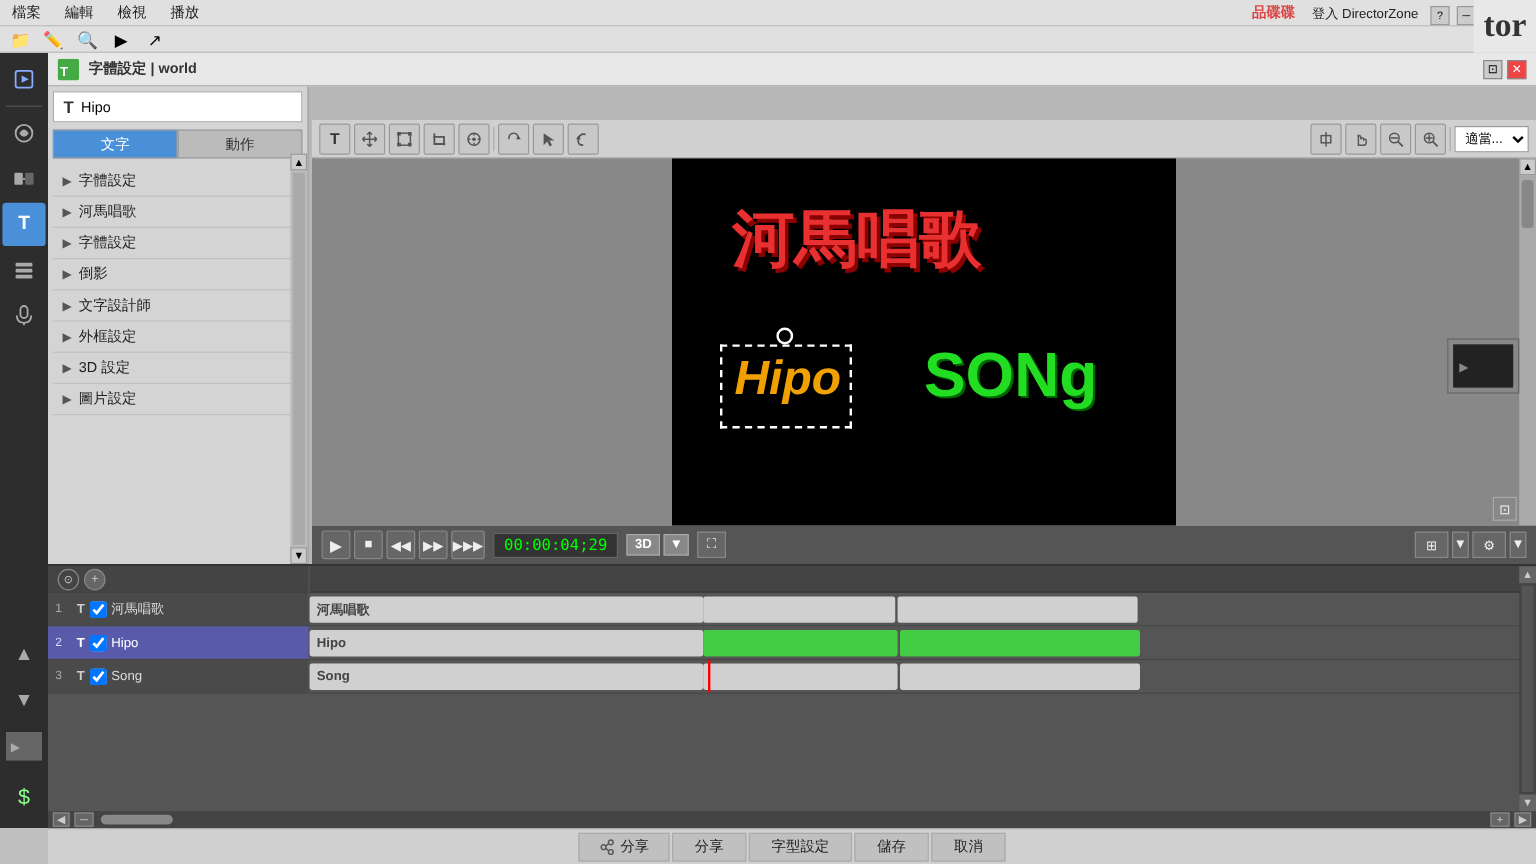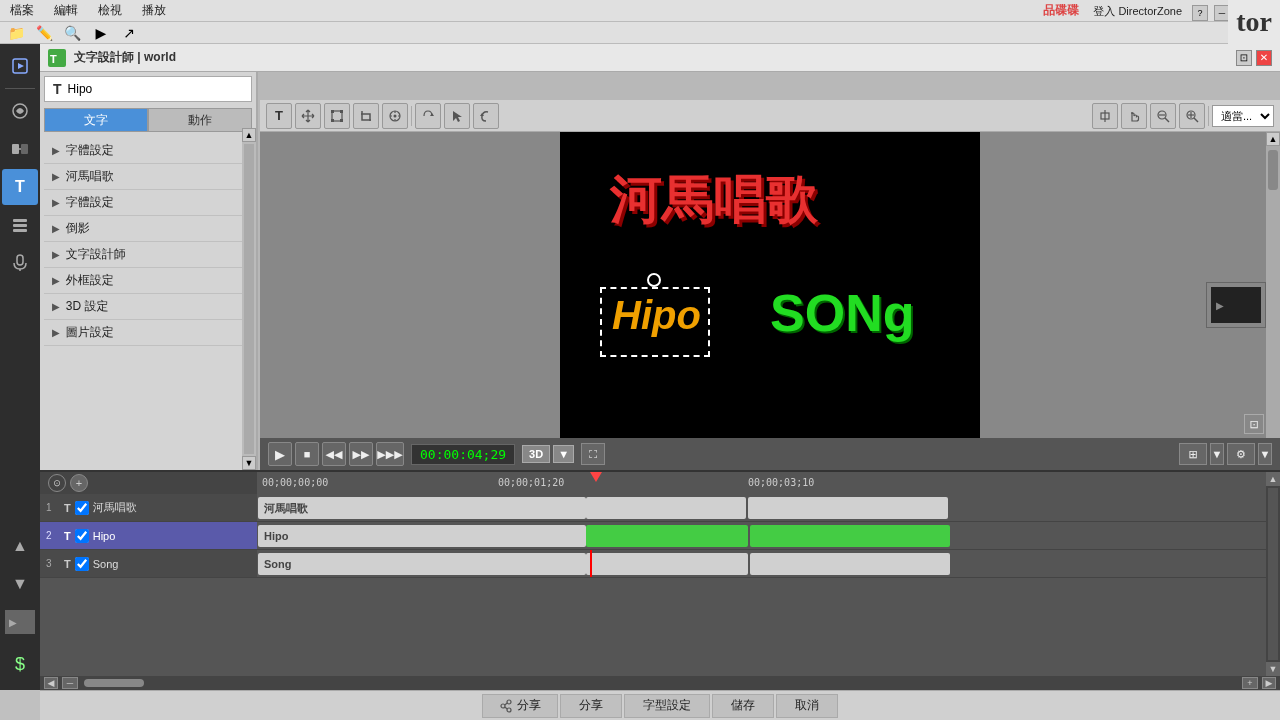--- a/index.html
+++ b/index.html
@@ -204,21 +204,21 @@
   <div class="icon-bar-item" style="color:#8f8;font-size:18px;margin-bottom:8px;">$</div>
 </div>
 
 <div id="main-content" style="position:absolute;top:44px;left:40px;right:0;bottom:30px;">
 
   <div id="inner-titlebar" style="height:28px;background:#e8e8e8;display:flex;align-items:center;border-bottom:1px solid #aaa;padding:0 8px;gap:8px;">
     <svg width="18" height="18" viewBox="0 0 18 18">
         <rect width="18" height="18" rx="2" fill="#4a4"></rect>
         <text x="2" y="14" font-size="11" fill="#fff" font-weight="bold">T</text>
       </svg>
-    <span class="title">文字設計師 | world</span>
+    <span class="title">字體設定 | world</span>
     <div class="controls">
       <div class="ctrl-btn">⊡</div>
       <div class="ctrl-btn" style="background:#e44;color:#fff;">✕</div>
     </div>
   </div>
 
   <div style="position:absolute;top:28px;left:0;right:0;bottom:220px;display:flex;">
 
     <div id="panel" style="width:218px;min-width:218px;background:#d4d4d4;border-right:2px solid #aaa;display:flex;flex-direction:column;position:relative;">
 
@@ -406,27 +406,20 @@
 
   <div id="timeline-area" style="position:absolute;left:0;right:0;bottom:0;height:220px;background:#555;border-top:2px solid #333;">
 
     <div style="height:22px;background:#444;display:flex;align-items:center;border-bottom:1px solid #333;">
 
       <div style="width:218px;min-width:218px;background:#444;border-right:1px solid #555;height:22px;display:flex;align-items:center;padding:0 8px;gap:4px;">
         <div style="width:18px;height:18px;border:1px solid #888;border-radius:50%;display:flex;align-items:center;justify-content:center;font-size:9px;color:#ccc;cursor:pointer;">⊙</div>
         <div style="width:18px;height:18px;border:1px solid #888;background:#666;display:flex;align-items:center;justify-content:center;font-size:11px;color:#ccc;cursor:pointer;border-radius:50%;">+</div>
       </div>
 
-      <div style="flex:1;background:#555;height:22px;position:relative;display:flex;align-items:center;">
-        <div style="position:absolute;left:4px;color:#ccc;font-size:10px;font-family:monospace;">00;00;00;00</div>
-        <div style="position:absolute;left:240px;color:#ccc;font-size:10px;font-family:monospace;">00;00;01;20</div>
-        <div style="position:absolute;left:490px;color:#ccc;font-size:10px;font-family:monospace;">00;00;03;10</div>
-
-        <div style="position:absolute;left:332px;top:0;width:0;height:0;border-left:6px solid transparent;border-right:6px solid transparent;border-top:10px solid #f44;cursor:pointer;"></div>
-      </div>
     </div>
 
     <div style="height:28px;display:flex;border-bottom:1px solid #444;">
       <div style="width:218px;min-width:218px;background:#4a4a4a;border-right:1px solid #555;display:flex;align-items:center;padding:0 6px;gap:4px;color:#ddd;font-size:11px;">
         <span style="color:#aaa;font-size:10px;width:14px;">1</span>
         <span style="color:#ccc;font-size:11px;font-weight:bold;">T</span>
         <input type="checkbox" checked="" style="width: 14px; height: 14px;">
         <span style="color:#ddd;font-size:11px;">河馬唱歌</span>
       </div>
       <div style="flex:1;position:relative;background:#555;cursor:pointer;">

